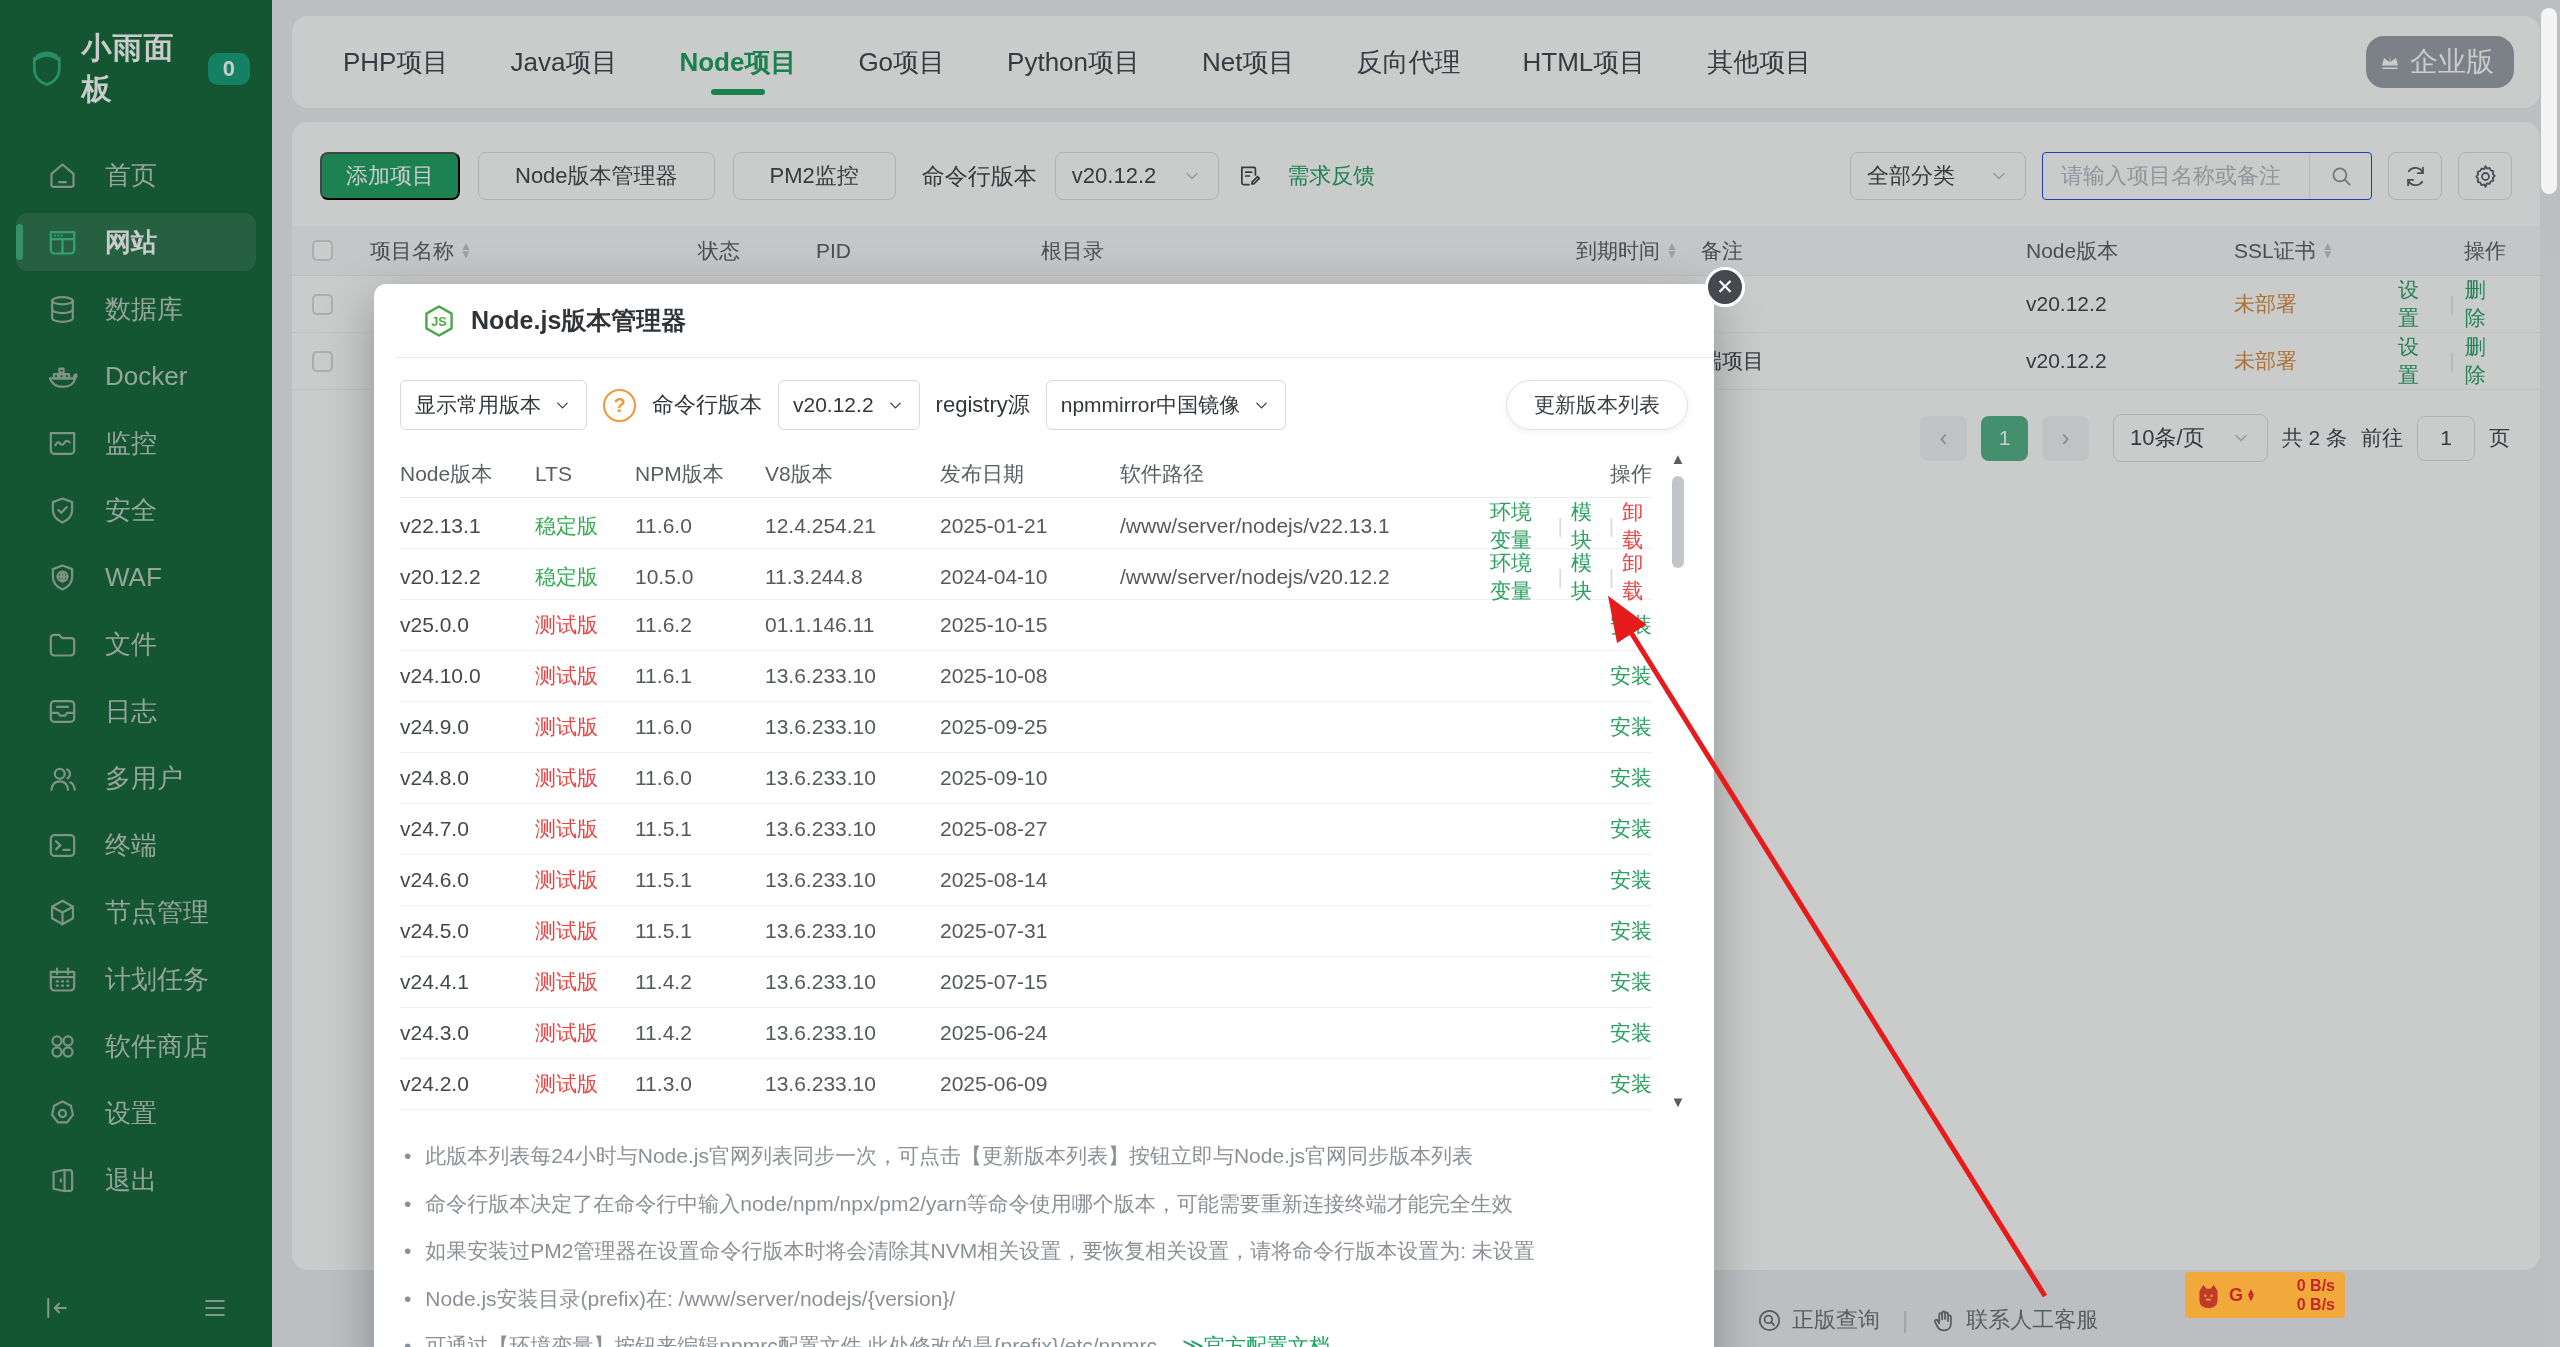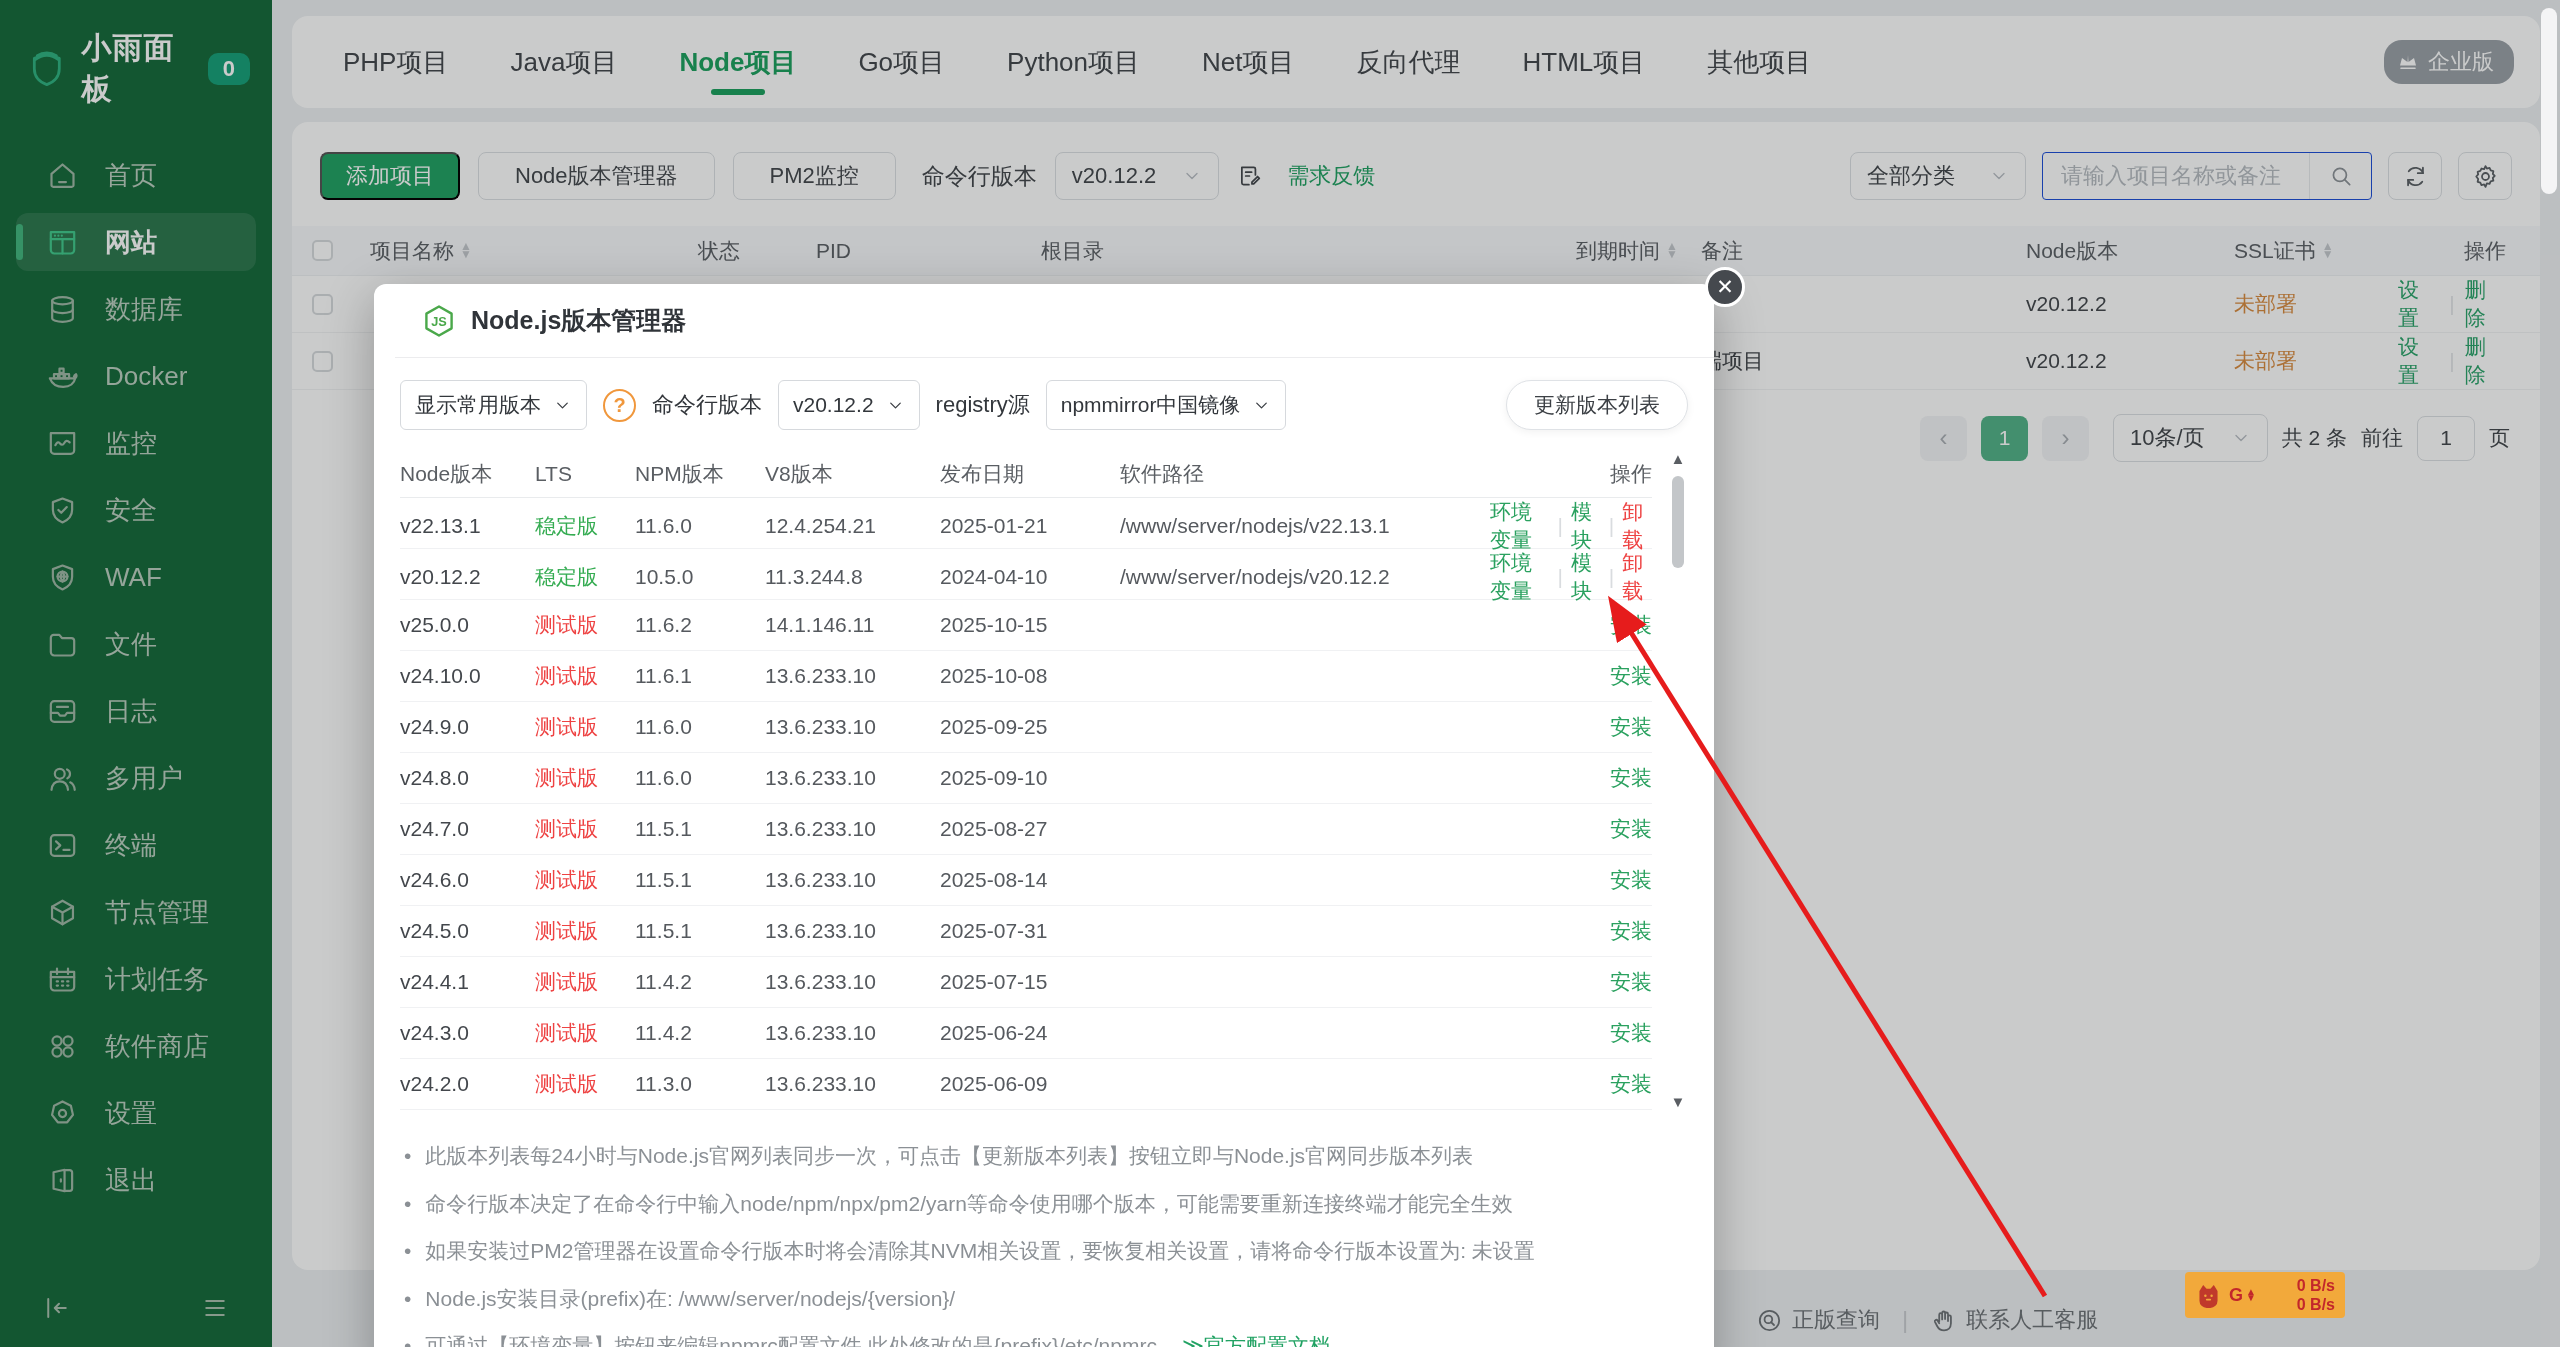--- a/index.html
+++ b/index.html
@@ -26,21 +26,21 @@
   .sidebar-foot { display:flex; justify-content:space-between; align-items:center; padding:18px 42px 24px; }
   .foot-ic { width:30px; height:30px; color:#a9bfae; cursor:pointer; }
 
   
   main { flex:1; position:relative; padding:16px 20px 0; }
   .tabs-card { background:#fff; border-radius:16px; height:92px; display:flex; align-items:center; padding:0 26px 0 20px; }
   .tabs-list { display:flex; height:100%; }
   .tab { position:relative; display:flex; align-items:center; height:100%; padding:0 31px; font-size:26px; color:#43474c; cursor:pointer; }
   .tab.active { color:#1ca05e; font-weight:700; }
   .tab.active::after { content:""; position:absolute; left:50%; transform:translateX(-50%); bottom:13px; width:54px; height:6px; border-radius:3px; background:#1ca05e; }
-  .enterprise { margin-left:auto; display:flex; align-items:center; gap:8px; background:#9aa0a7; color:#fff; border-radius:18px; padding:7px 20px 7px 12px; font-size:22px; cursor:pointer; }
+  .enterprise { margin-left:auto; display:flex; align-items:center; gap:8px; background:#9aa0a7; color:#fff; border-radius:18px; padding:7px 20px 7px 12px; font-size:28px; cursor:pointer; }
   .enterprise .i { width:24px; height:24px; }
 
   .content-card { position:relative; background:#fff; border-radius:16px; margin-top:14px; height:1148px; overflow:hidden; }
   .toolbar { display:flex; align-items:center; gap:18px; padding:30px 28px 26px; }
   .btn { display:inline-flex; align-items:center; gap:10px; height:48px; border-radius:8px; font-size:22px; cursor:pointer; white-space:nowrap; }
   .btn-primary { background:#21a263; color:#fff; padding:0 24px; }
   .btn-plain { border:1px solid #dcdfe3; background:#fff; color:#43474c; padding:0 36px; }
   .tb-label { font-size:23px; color:#43474c; margin-left:8px; white-space:nowrap; }
   .sel { display:inline-flex; align-items:center; gap:26px; height:48px; border:1px solid #dcdfe3; border-radius:8px; padding:0 16px; font-size:22px; color:#43474c; cursor:pointer; white-space:nowrap; }
   .sel .chev { width:20px; height:20px; color:#b9bec4; }
@@ -607,21 +607,21 @@
             <span class="m-sep">|</span>
             <span class="act-green">模块</span>
             <span class="m-sep">|</span>
             <span class="act-red">卸载</span>
           </span>
         </div>
         <div class="mrow">
           <span>v25.0.0</span>
           <span class="lts-beta">测试版</span>
           <span class="dim">11.6.2</span>
-          <span class="dim">14.1.146.11</span>
+          <span class="dim">01.1.146.11</span>
           <span class="dim">2025-10-15</span>
           <span class="dim"></span>
           <span class="m-actions">
             <span class="act-green">安装</span>
           </span>
         </div>
         <div class="mrow">
           <span>v24.10.0</span>
           <span class="lts-beta">测试版</span>
           <span class="dim">11.6.1</span>

